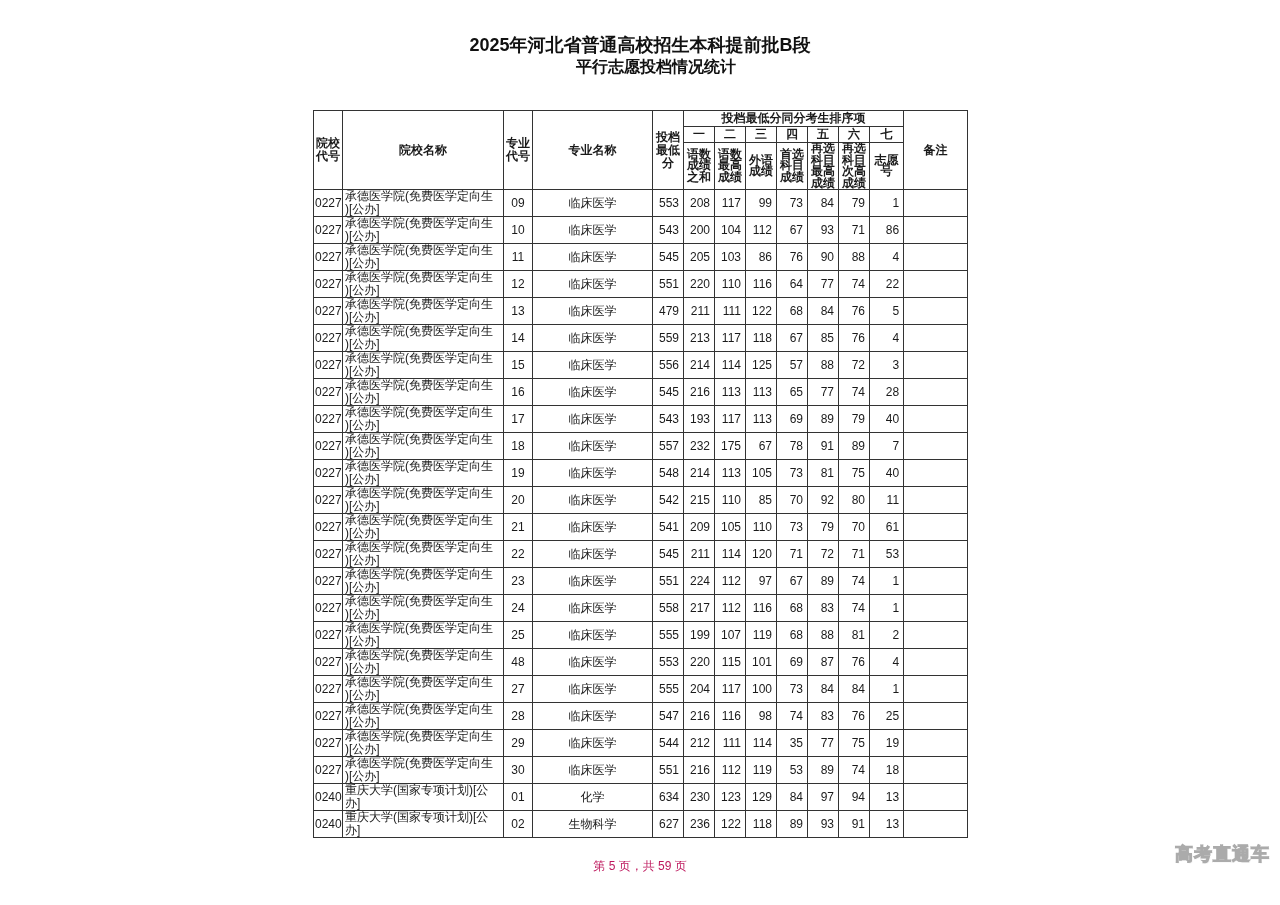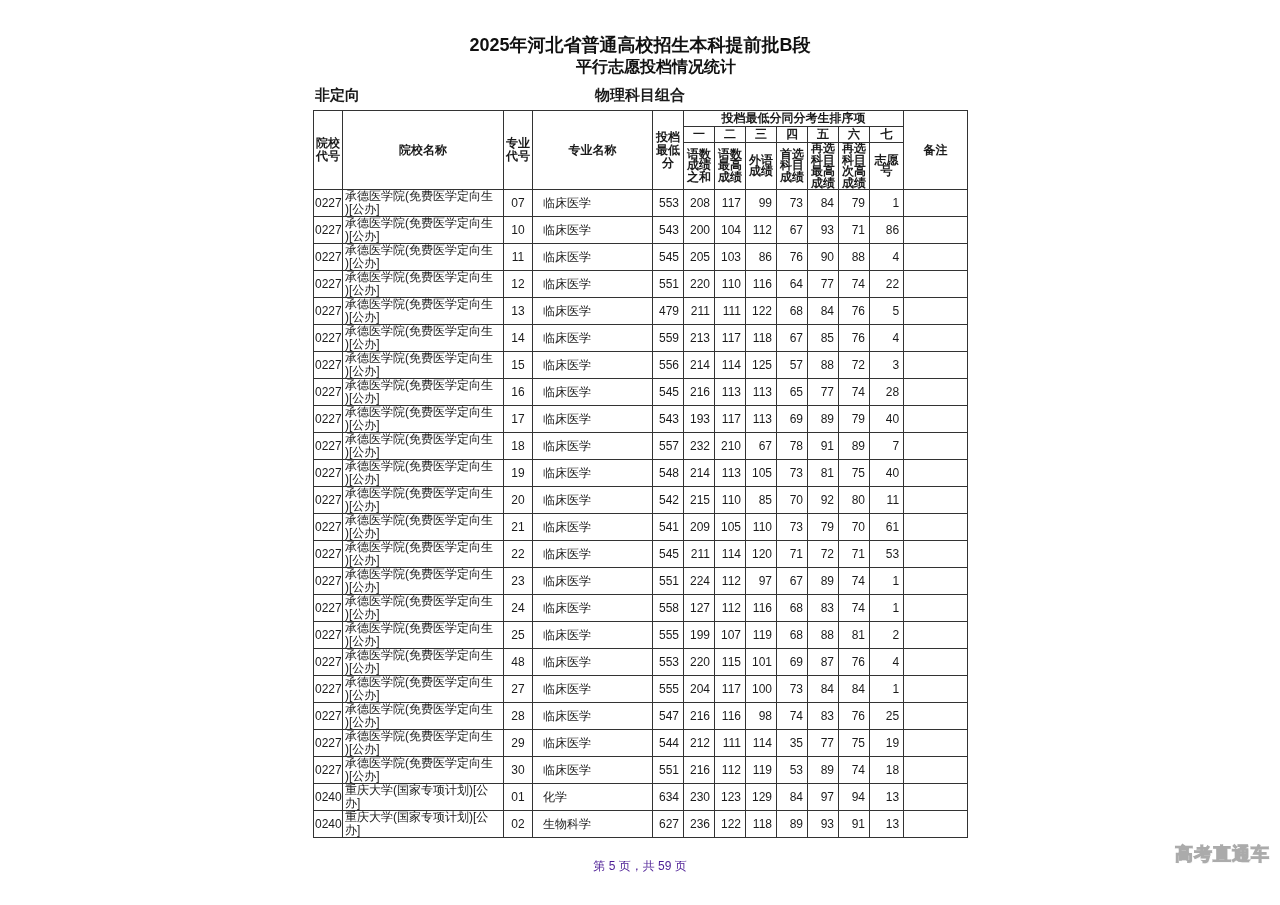--- a/index.html
+++ b/index.html
@@ -36,47 +36,43 @@
   }
   thead th { font-weight:bold; text-align:center; white-space:pre-line; }
   tr.h1 th { height:16px; line-height:13px; }
   tr.h2 th { height:16px; line-height:13px; }
   tr.h3 th { height:46px; line-height:11.5px;font-family:Liberation Serif, serif; }
   th.rs { line-height:13px; }
   tbody tr { height:27px; }
   td.c-code  { text-align:center; padding:0 1px;margin-left:12px; }
   td.c-school{ text-align:left; padding:0 2px; line-height:13px; white-space:pre-line;margin-top:40px; }
   td.c-mcode { text-align:center; }
-  td.c-major { text-align:left; padding:0 10px; }
+  td.c-major { text-align:center; padding:0 18px; }
   td.c-num   { text-align:right; padding:0 4px; }
   td.c-remark{ }
   .footer {
     position:absolute; top:858px; left:0; width:100%;
-    text-align:center; font-size:12px; color:#4c1d95;
+    text-align:center; font-size:12px; color:#be185d;
   }
   .watermark {
     position:absolute; top:842px; right:10px;
     font-size:18px; font-weight:bold; letter-spacing:1px;
     color:#d9d9d9;
     -webkit-text-stroke:1px #ababab;
     text-shadow:1px 1px 0 #f5f5f5;
   }
 </style>
 </head>
 <body>
 
 <div class="page">
 
   <div class="title1">2025年河北省普通高校招生本科提前批B段</div>
   <div class="title2">平行志愿投档情况统计</div>
 
-  <div class="labels">
-    <span class="lab-left">非定向</span>
-    <span class="lab-center">物理科目组合</span>
-  </div>
 
   <table class="sheet">
     <colgroup>
       <col style="width:29px">
         <col style="width:161px">
         <col style="width:29px">
       <col style="width:120px">
         <col style="width:31px">
       <col style="width:31px">
         <col style="width:31px">
@@ -132,21 +128,21 @@
 成绩</th>
         <th>志愿
 号</th>
       </tr>
     </thead>
     <tbody>
     <tr>
           <td class="c-code">0227</td>
           <td class="c-school">承德医学院(免费医学定向生
 )[公办]</td>
-          <td class="c-mcode">07</td>
+          <td class="c-mcode">09</td>
           <td class="c-major">临床医学</td>
           <td class="c-num">553</td>
           <td class="c-num">208</td>
           <td class="c-num">117</td>
           <td class="c-num">99</td>
           <td class="c-num">73</td>
           <td class="c-num">84</td>
           <td class="c-num">79</td>
           <td class="c-num">1</td>
           <td class="c-remark"></td>
@@ -280,21 +276,21 @@
           <td class="c-remark"></td>
         </tr>
         <tr>
           <td class="c-code">0227</td>
           <td class="c-school">承德医学院(免费医学定向生
 )[公办]</td>
           <td class="c-mcode">18</td>
           <td class="c-major">临床医学</td>
           <td class="c-num">557</td>
           <td class="c-num">232</td>
-          <td class="c-num">210</td>
+          <td class="c-num">175</td>
           <td class="c-num">67</td>
           <td class="c-num">78</td>
           <td class="c-num">91</td>
           <td class="c-num">89</td>
           <td class="c-num">7</td>
           <td class="c-remark"></td>
         </tr>
         <tr>
           <td class="c-code">0227</td>
           <td class="c-school">承德医学院(免费医学定向生
@@ -375,21 +371,21 @@
           <td class="c-num">1</td>
           <td class="c-remark"></td>
         </tr>
         <tr>
           <td class="c-code">0227</td>
           <td class="c-school">承德医学院(免费医学定向生
 )[公办]</td>
           <td class="c-mcode">24</td>
           <td class="c-major">临床医学</td>
           <td class="c-num">558</td>
-          <td class="c-num">127</td>
+          <td class="c-num">217</td>
           <td class="c-num">112</td>
           <td class="c-num">116</td>
           <td class="c-num">68</td>
           <td class="c-num">83</td>
           <td class="c-num">74</td>
           <td class="c-num">1</td>
           <td class="c-remark"></td>
         </tr>
         <tr>
           <td class="c-code">0227</td>

